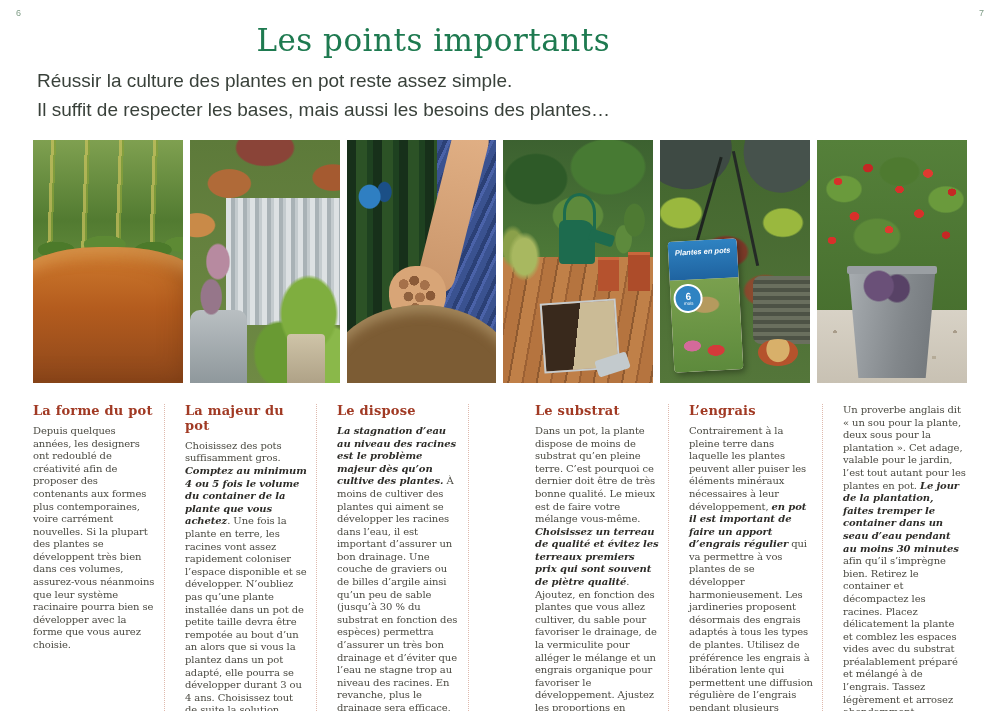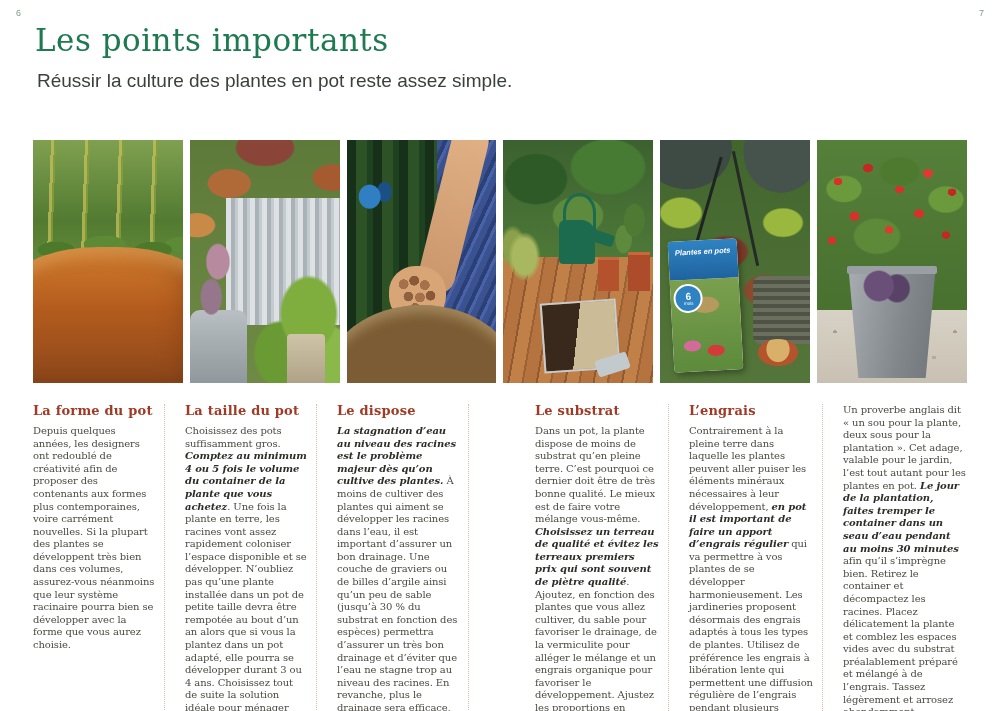--- a/index.html
+++ b/index.html
@@ -6,21 +6,21 @@
   .spread{position:relative;width:1000px;height:711px;background:#ffffff;overflow:hidden;
           font-family:"DejaVu Serif", serif;}
 
   
   .pagenum{position:absolute;top:8px;font-size:9px;color:#7f9c86;
            font-family:"Liberation Sans", sans-serif;}
   .pagenum.left{left:16px;}
   .pagenum.right{right:16px;}
   .header{position:absolute;top:22px;left:35px;}
   .title{margin:0;font-size:31px;font-weight:normal;color:#1e7a50;
-         font-family:"DejaVu Serif", serif;letter-spacing:.5px;}
+         font-family:"DejaVu Serif", serif;letter-spacing:.5px;text-align:right;}
   .subtitle{margin:9px 0 0 2px;font-size:19px;line-height:1.5;color:#39413a;
             font-family:"Liberation Sans", sans-serif;}
 
   
   .photos{position:absolute;top:140px;left:33px;right:33px;height:243px;display:flex;gap:7px;}
   .photo{position:relative;flex:1;overflow:hidden;background:#5d8038;}
   .photo div{position:absolute;}
 
   
   .p1-foliage{inset:0 0 40% 0;background:linear-gradient(180deg,#7fa050 0%,#527b31 55%,#699140 100%);}
@@ -185,20 +185,21 @@
 
 <div class="spread">
 
   <span class="pagenum left">6</span>
   <span class="pagenum right">7</span>
 
   <div class="header">
     <h1 class="title">Les points importants</h1>
     <div class="subtitle">
       <div>Réussir la culture des plantes en pot reste assez simple.</div>
+      <div>Il suffit de respecter les bases, mais aussi les besoins des plantes…</div>
     </div>
   </div>
 
   <div class="photos">
 
     <div class="photo">
       <div class="p1-foliage"></div>
       <div class="p1-canes"></div>
       <div class="p1-grass"></div>
       <div class="p1-pot"></div>
@@ -267,21 +268,21 @@
     </div>
 
   </div>
 
   <div class="cols left">
     <div class="col">
       <h3>La forme du pot</h3>
       <p><span>Depuis quelques années, les designers ont redoublé de créativité afin de proposer des contenants aux formes plus contemporaines, voire carrément nouvelles. Si la plupart des plantes se développent très bien dans ces volumes, assurez-vous néanmoins que leur système racinaire pourra bien se développer avec la forme que vous aurez choisie.</span></p>
     </div>
     <div class="col">
-      <h3>La taille du pot</h3>
+      <h3>La majeur du pot</h3>
       <p><span>Choisissez des pots suffisamment gros. </span><span class="b">Comptez au minimum 4 ou 5 fois le volume du container de la plante que vous achetez</span><span>. Une fois la plante en terre, les racines vont assez rapidement coloniser l’espace disponible et se développer. N’oubliez pas qu’une plante installée dans un pot de petite taille devra être rempotée au bout d’un an alors que si vous la plantez dans un pot adapté, elle pourra se développer durant 3 ou 4 ans. Choisissez tout de suite la solution idéale pour ménager l’entretien et le développement des plantes.</span></p>
     </div>
     <div class="col">
       <h3>Le dispose</h3>
       <p><span class="b">La stagnation d’eau au niveau des racines est le problème majeur dès qu’on cultive des plantes.</span><span> À moins de cultiver des plantes qui aiment se développer les racines dans l’eau, il est important d’assurer un bon drainage. Une couche de graviers ou de billes d’argile ainsi qu’un peu de sable (jusqu’à 30 % du substrat en fonction des espèces) permettra d’assurer un très bon drainage et d’éviter que l’eau ne stagne trop au niveau des racines. En revanche, plus le drainage sera efficace, plus vous devrez veiller à l’arrosage…</span></p>
     </div>
   </div>
 
   <div class="cols right">
     <div class="col">

